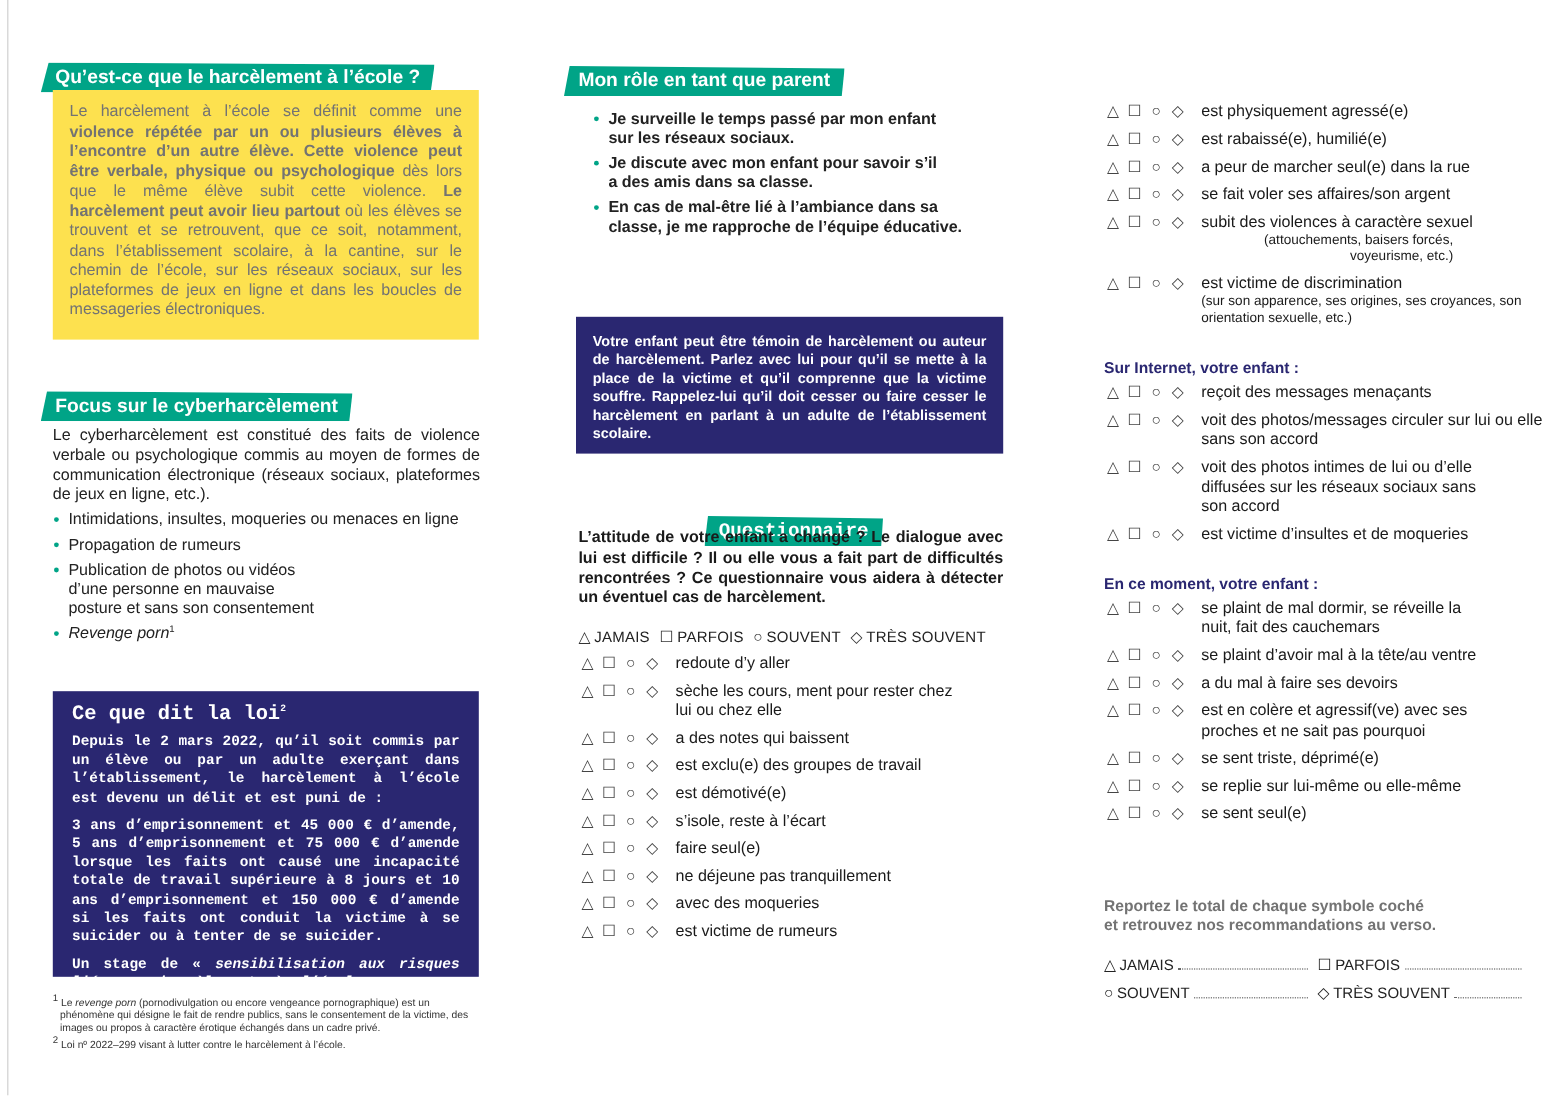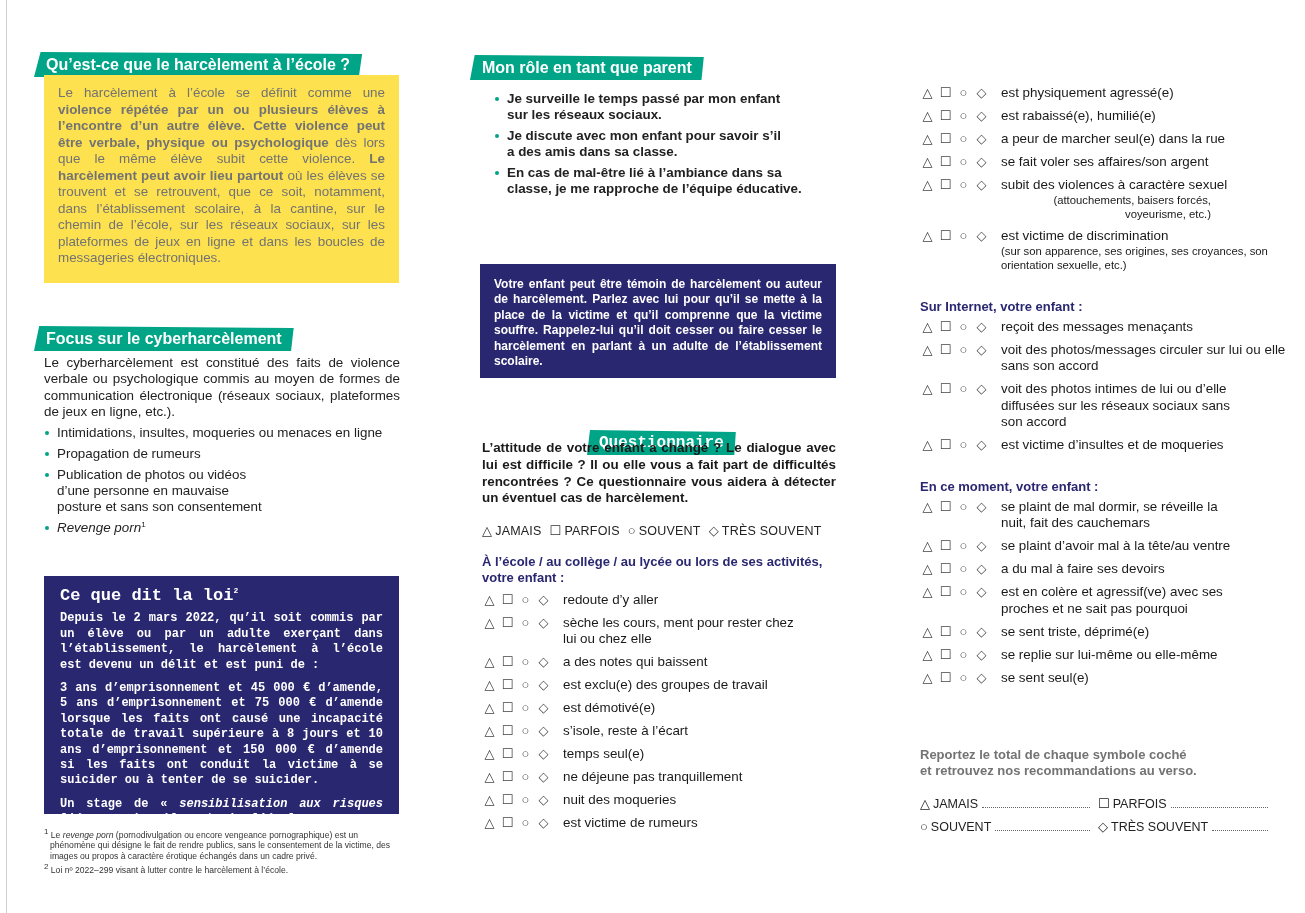--- a/index.html
+++ b/index.html
@@ -110,21 +110,20 @@
 
   <div class="banner" style="left:117px; top:430px;font-family:Liberation Mono, monospace;">Questionnaire</div>
   <div style="position:absolute; left:12px; top:440px; width:354px;">
     <p class="q-intro">L’attitude de votre enfant a changé ? Le dialogue avec lui est difficile ? Il ou elle vous a fait part de difficultés rencontrées ? Ce questionnaire vous aidera à détecter un éventuel cas de harcèlement.</p>
     <div class="legend" style="margin-top:16px;">
       <div><span class="sym">△</span><span>JAMAIS</span></div>
       <div><span class="sym">☐</span><span>PARFOIS</span></div>
       <div><span class="sym">○</span><span>SOUVENT</span></div>
       <div><span class="sym">◇</span><span>TRÈS SOUVENT</span></div>
     </div>
-    <p class="section-head" style="margin-top:16px;">À l’école / au collège / au lycée ou lors de ses activités, votre enfant :</p>
     <ul class="q-list" id="ecole-list" style="margin-top:-1px;">
         <li class="q-item">
           <div class="syms">
             <span>△</span>
             <span>☐</span>
             <span>○</span>
             <span>◇</span>
           </div>
           <div class="txt">redoute d’y aller</div>
         </li>
@@ -173,39 +172,39 @@
           </div>
           <div class="txt">s’isole, reste à l’écart</div>
         </li>
         <li class="q-item">
           <div class="syms">
             <span>△</span>
             <span>☐</span>
             <span>○</span>
             <span>◇</span>
           </div>
-          <div class="txt">temps seul(e)</div>
+          <div class="txt">faire seul(e)</div>
         </li>
         <li class="q-item">
           <div class="syms">
             <span>△</span>
             <span>☐</span>
             <span>○</span>
             <span>◇</span>
           </div>
           <div class="txt">ne déjeune pas tranquillement</div>
         </li>
         <li class="q-item">
           <div class="syms">
             <span>△</span>
             <span>☐</span>
             <span>○</span>
             <span>◇</span>
           </div>
-          <div class="txt">nuit des moqueries</div>
+          <div class="txt">avec des moqueries</div>
         </li>
         <li class="q-item">
           <div class="syms">
             <span>△</span>
             <span>☐</span>
             <span>○</span>
             <span>◇</span>
           </div>
           <div class="txt">est victime de rumeurs</div>
         </li>

